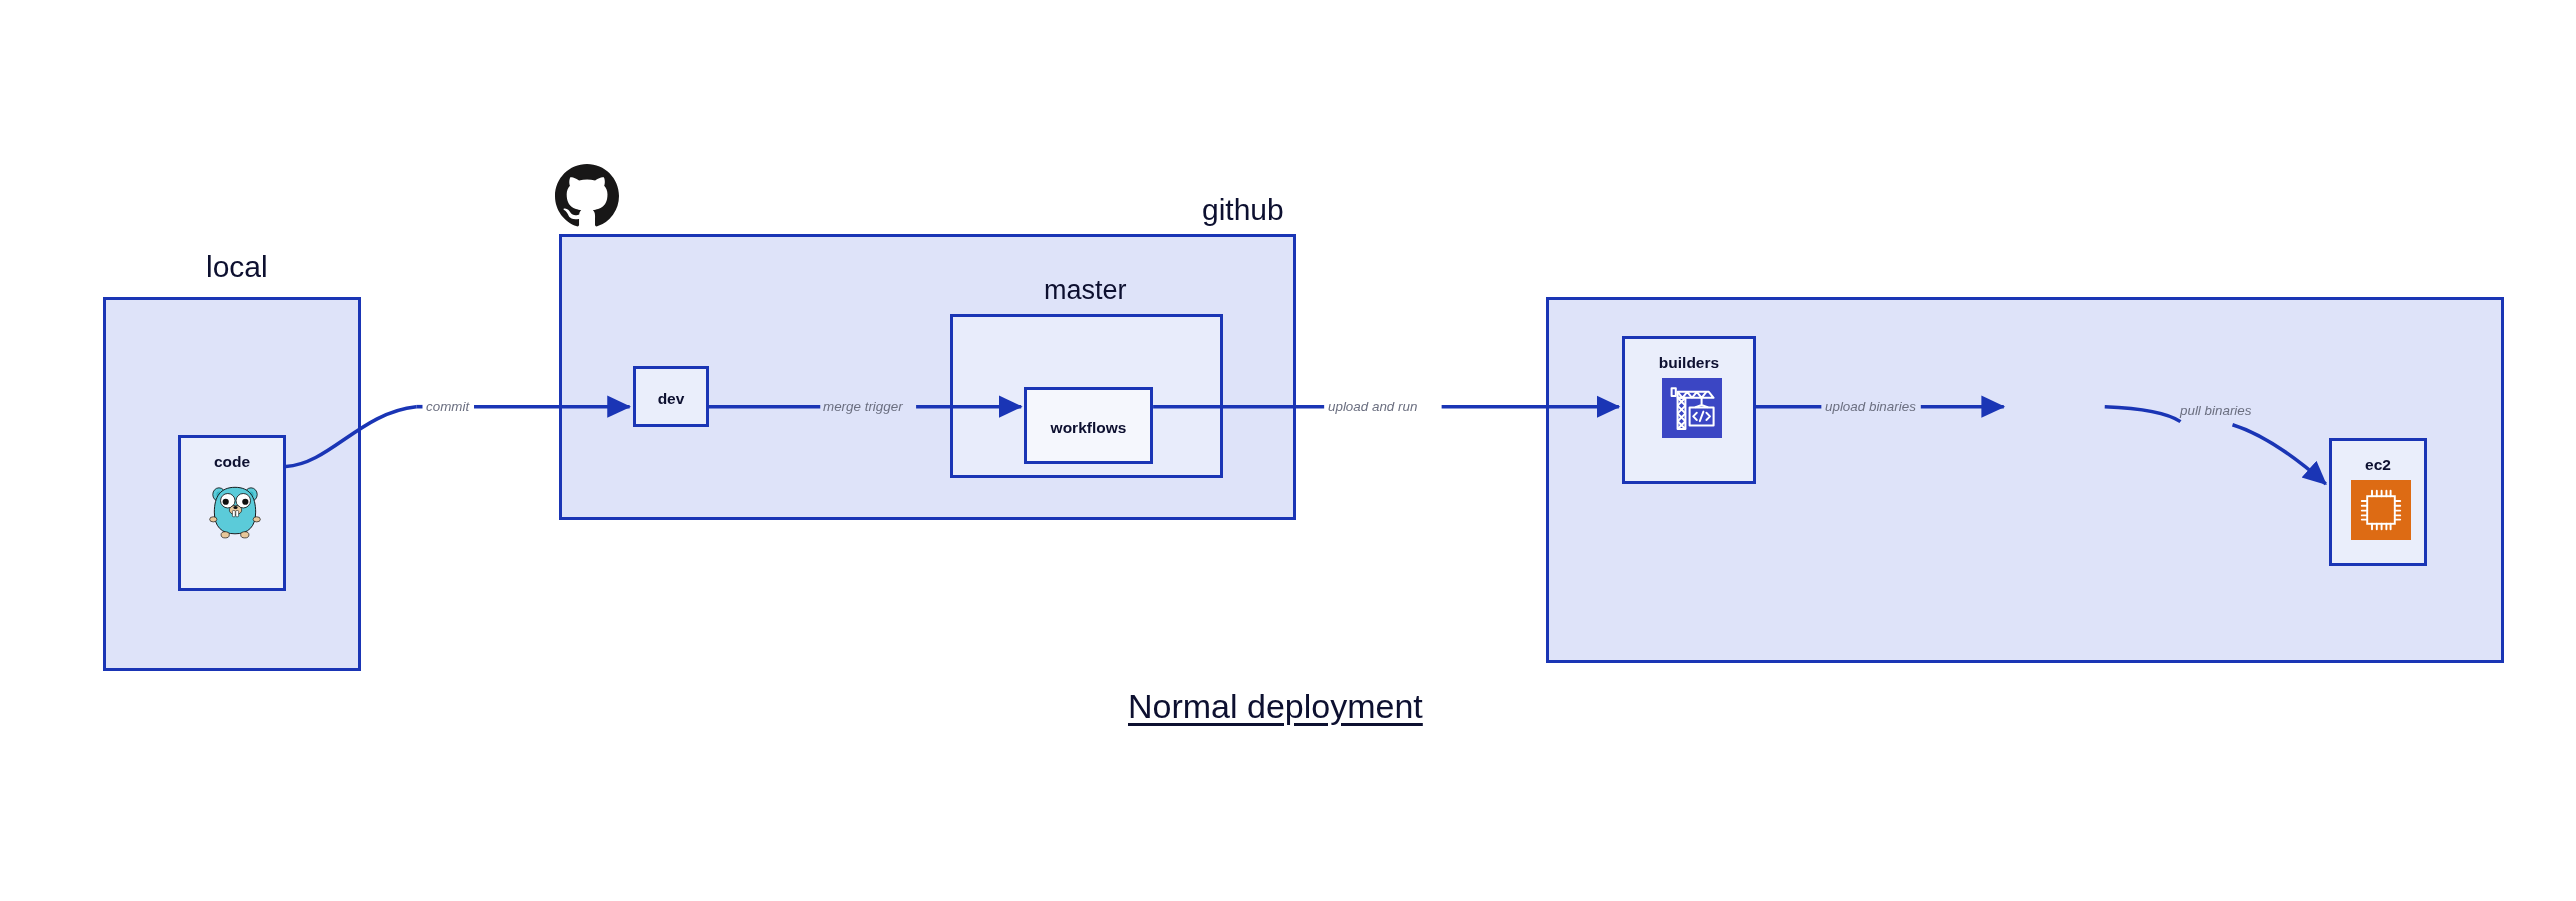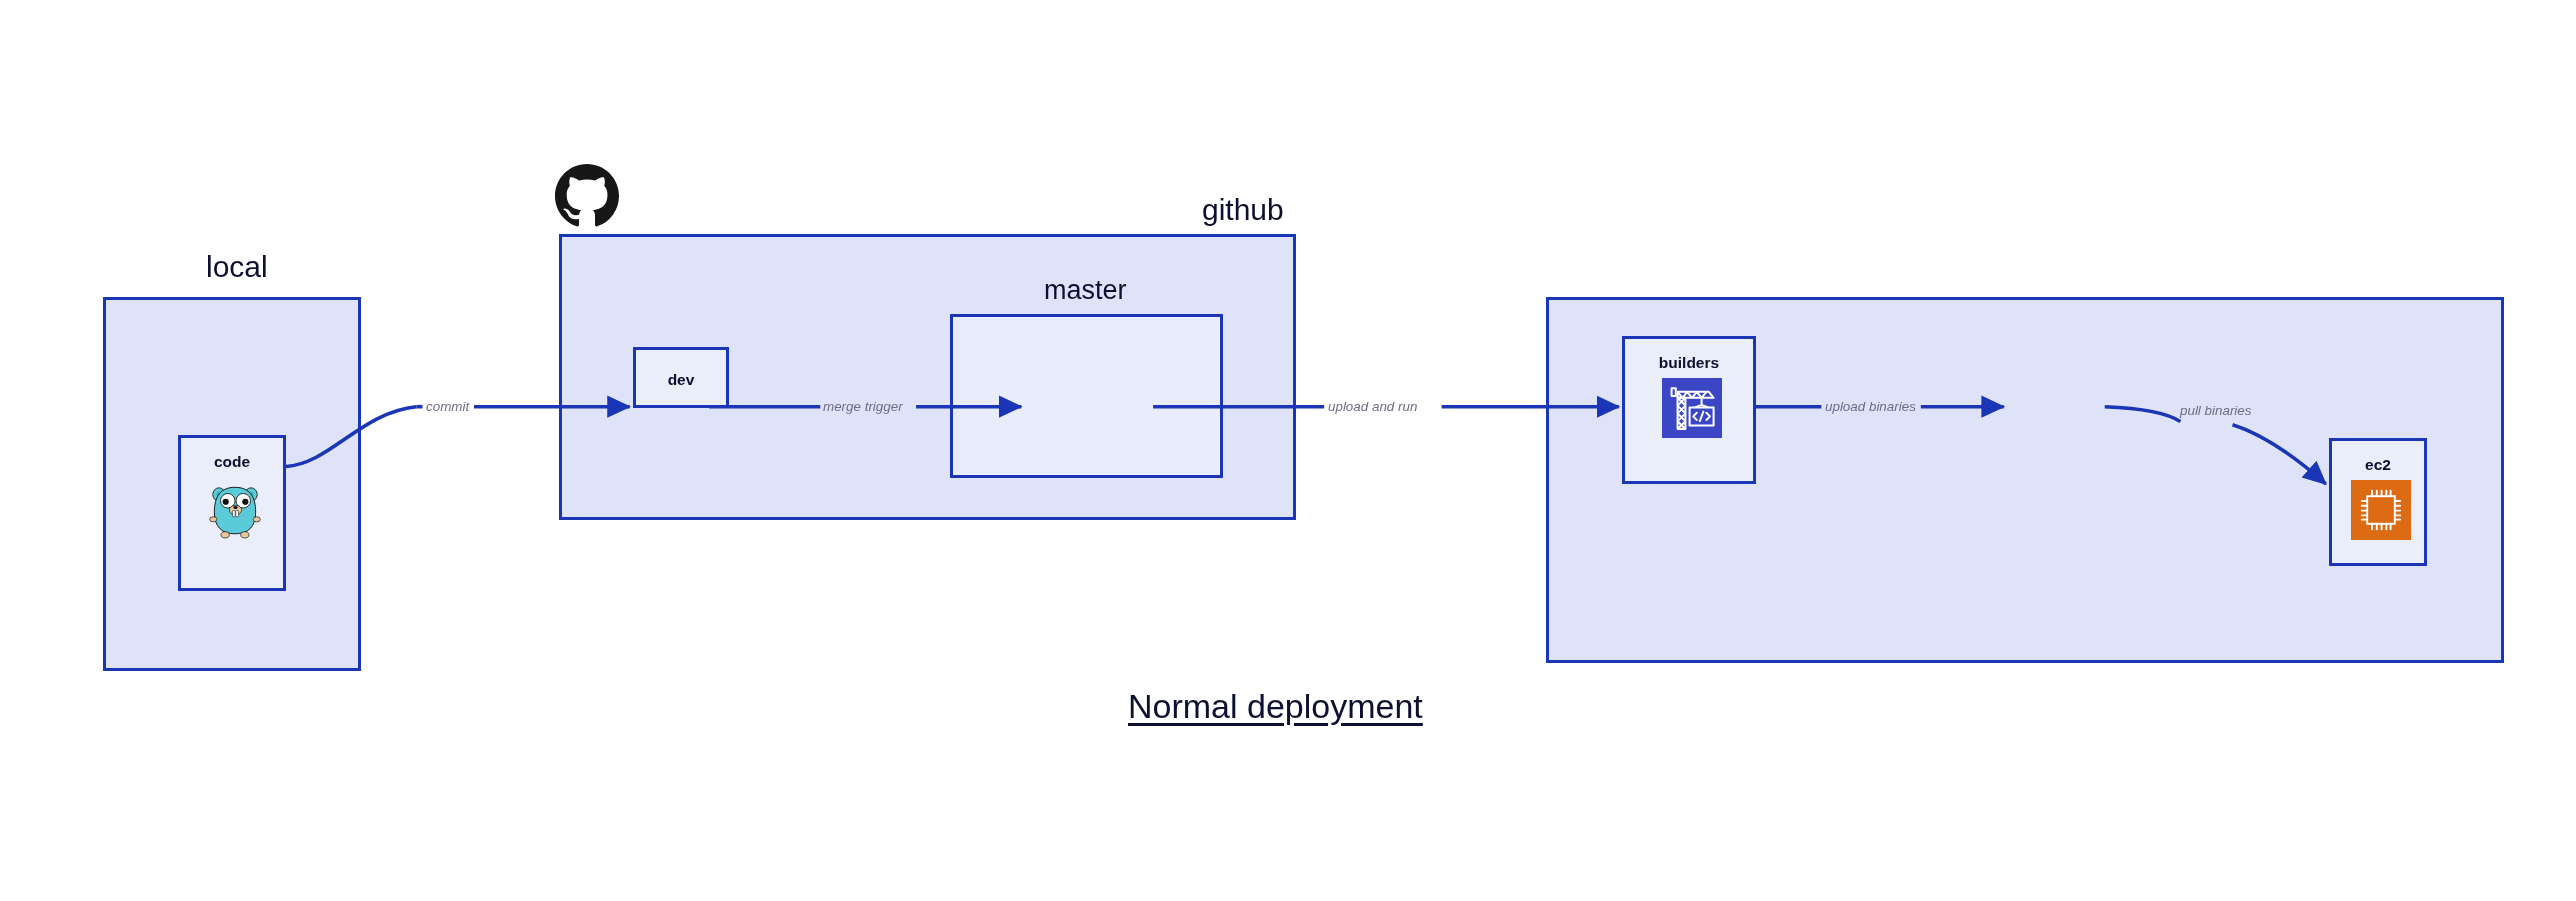--- a/index.html
+++ b/index.html
@@ -164,24 +164,27 @@
         8c0-4.42-3.58-8-8-8Z"></path>
     </svg>
   </div>
 
   <div class="group-title" style="left:1202px; top:195px;">github</div>
   <div class="group-box" style="left:559px; top:234px; width:737px; height:286px;"></div>
 
   <div class="subgroup-title" style="left:1044px; top:277px;">master</div>
   <div class="subgroup-box" style="left:950px; top:314px; width:273px; height:164px;"></div>
 
-  <div class="node-box" style="left:633px; top:347px; width:96px; height:61px;">
+  <div class="node-box" style="left:633px; top:366px; width:76px; height:61px;">
     <div class="node-label" style="top:21.6px;">dev</div>
   </div>
 
+  <div class="node-box light" style="left:1024px; top:387px; width:129px; height:77px;">
+    <div class="node-label" style="top:30px;">workflows</div>
+  </div>
 
   <div class="group-title" style="left:1999px; top:252px;margin-top:38px;">aws</div>
   <div class="group-box" style="left:1546px; top:297px; width:958px; height:366px;"></div>
 
   <div class="node-box" style="left:1622px; top:336px; width:134px; height:148px;">
     <div class="node-label" style="top:15.5px;">builders</div>
     <div class="icon-wrap" style="left:37px; top:39px; width:60px; height:60px;">
       <svg width="60" height="60" viewBox="0 0 100 100">
         <rect x="0" y="0" width="100" height="100" fill="#3b46c4"></rect>
         <g fill="none" stroke="#ffffff" stroke-width="3.4" stroke-linejoin="round">

